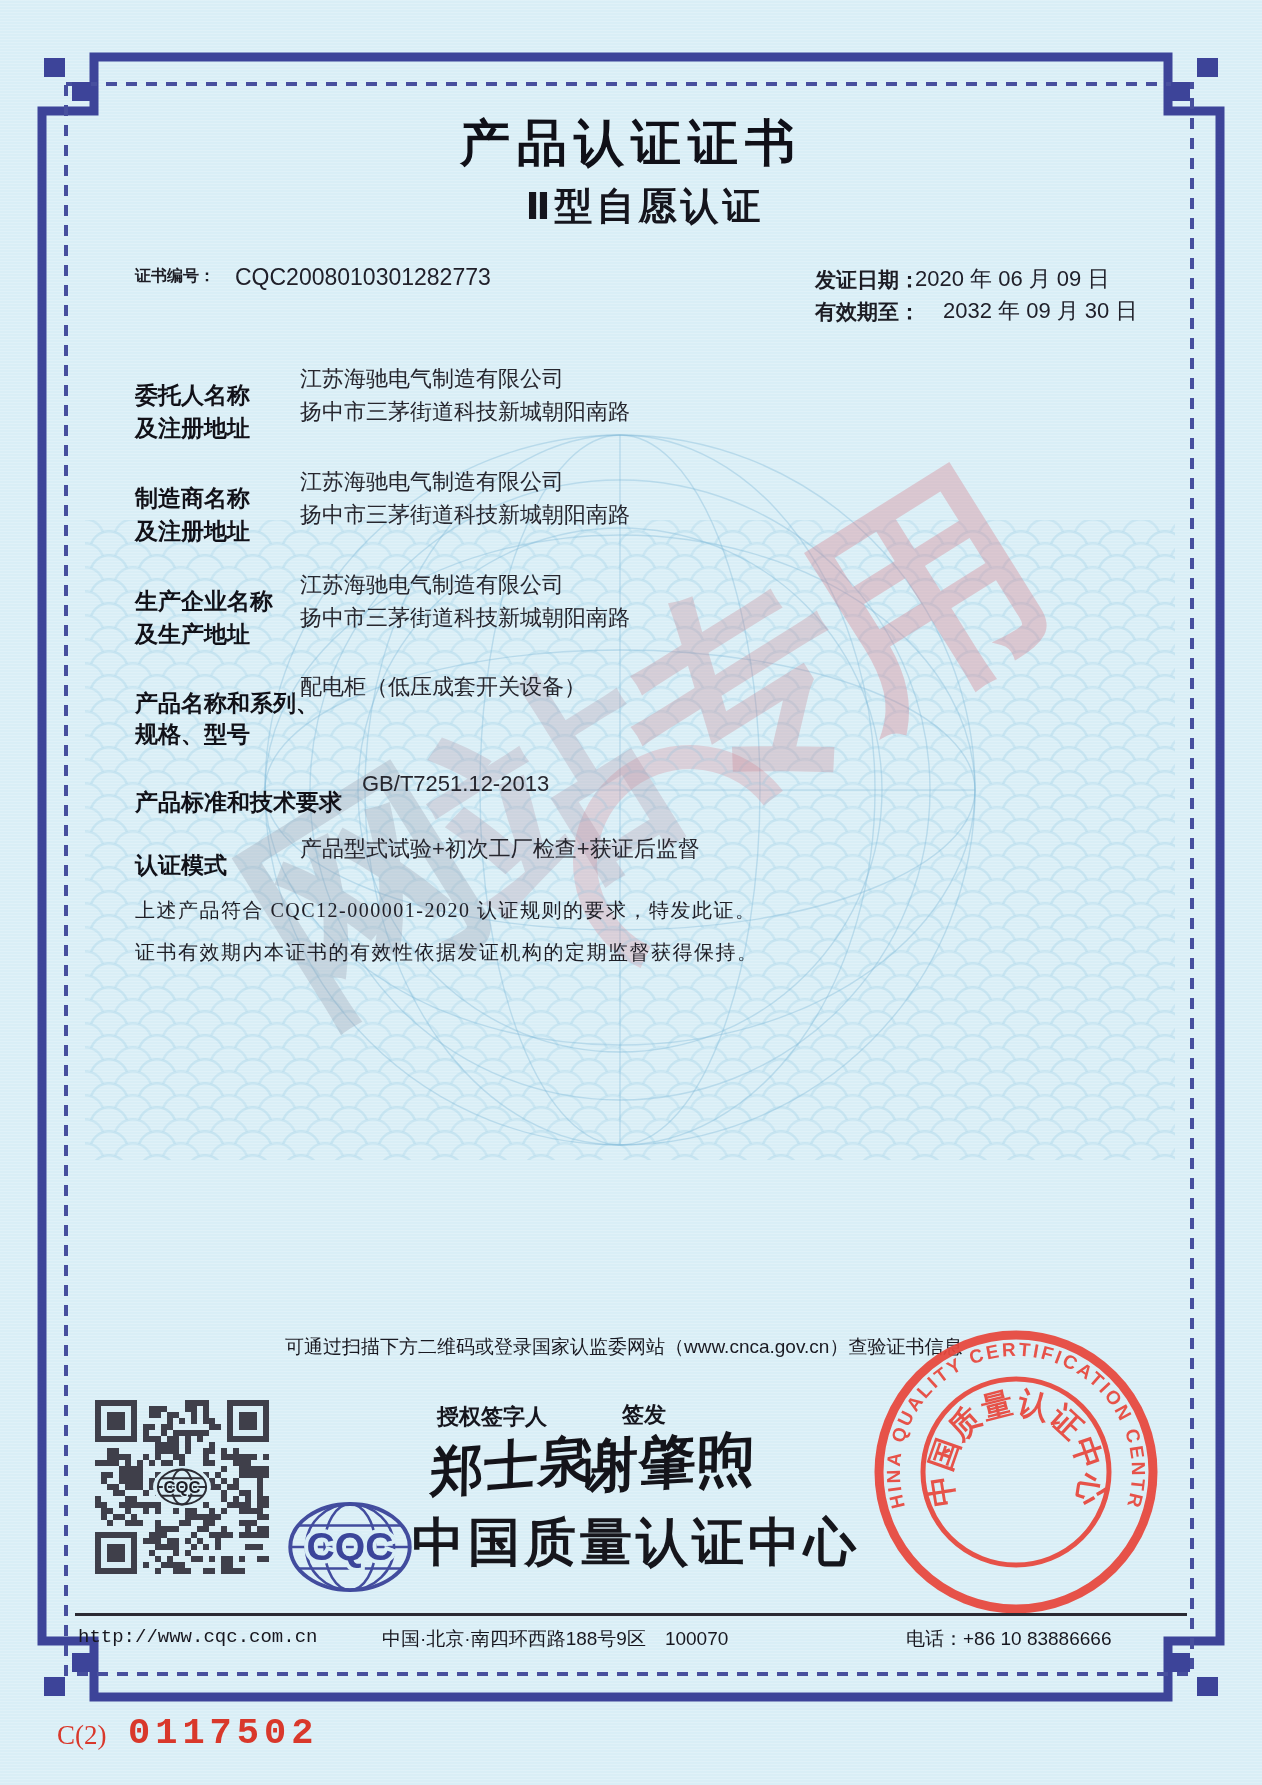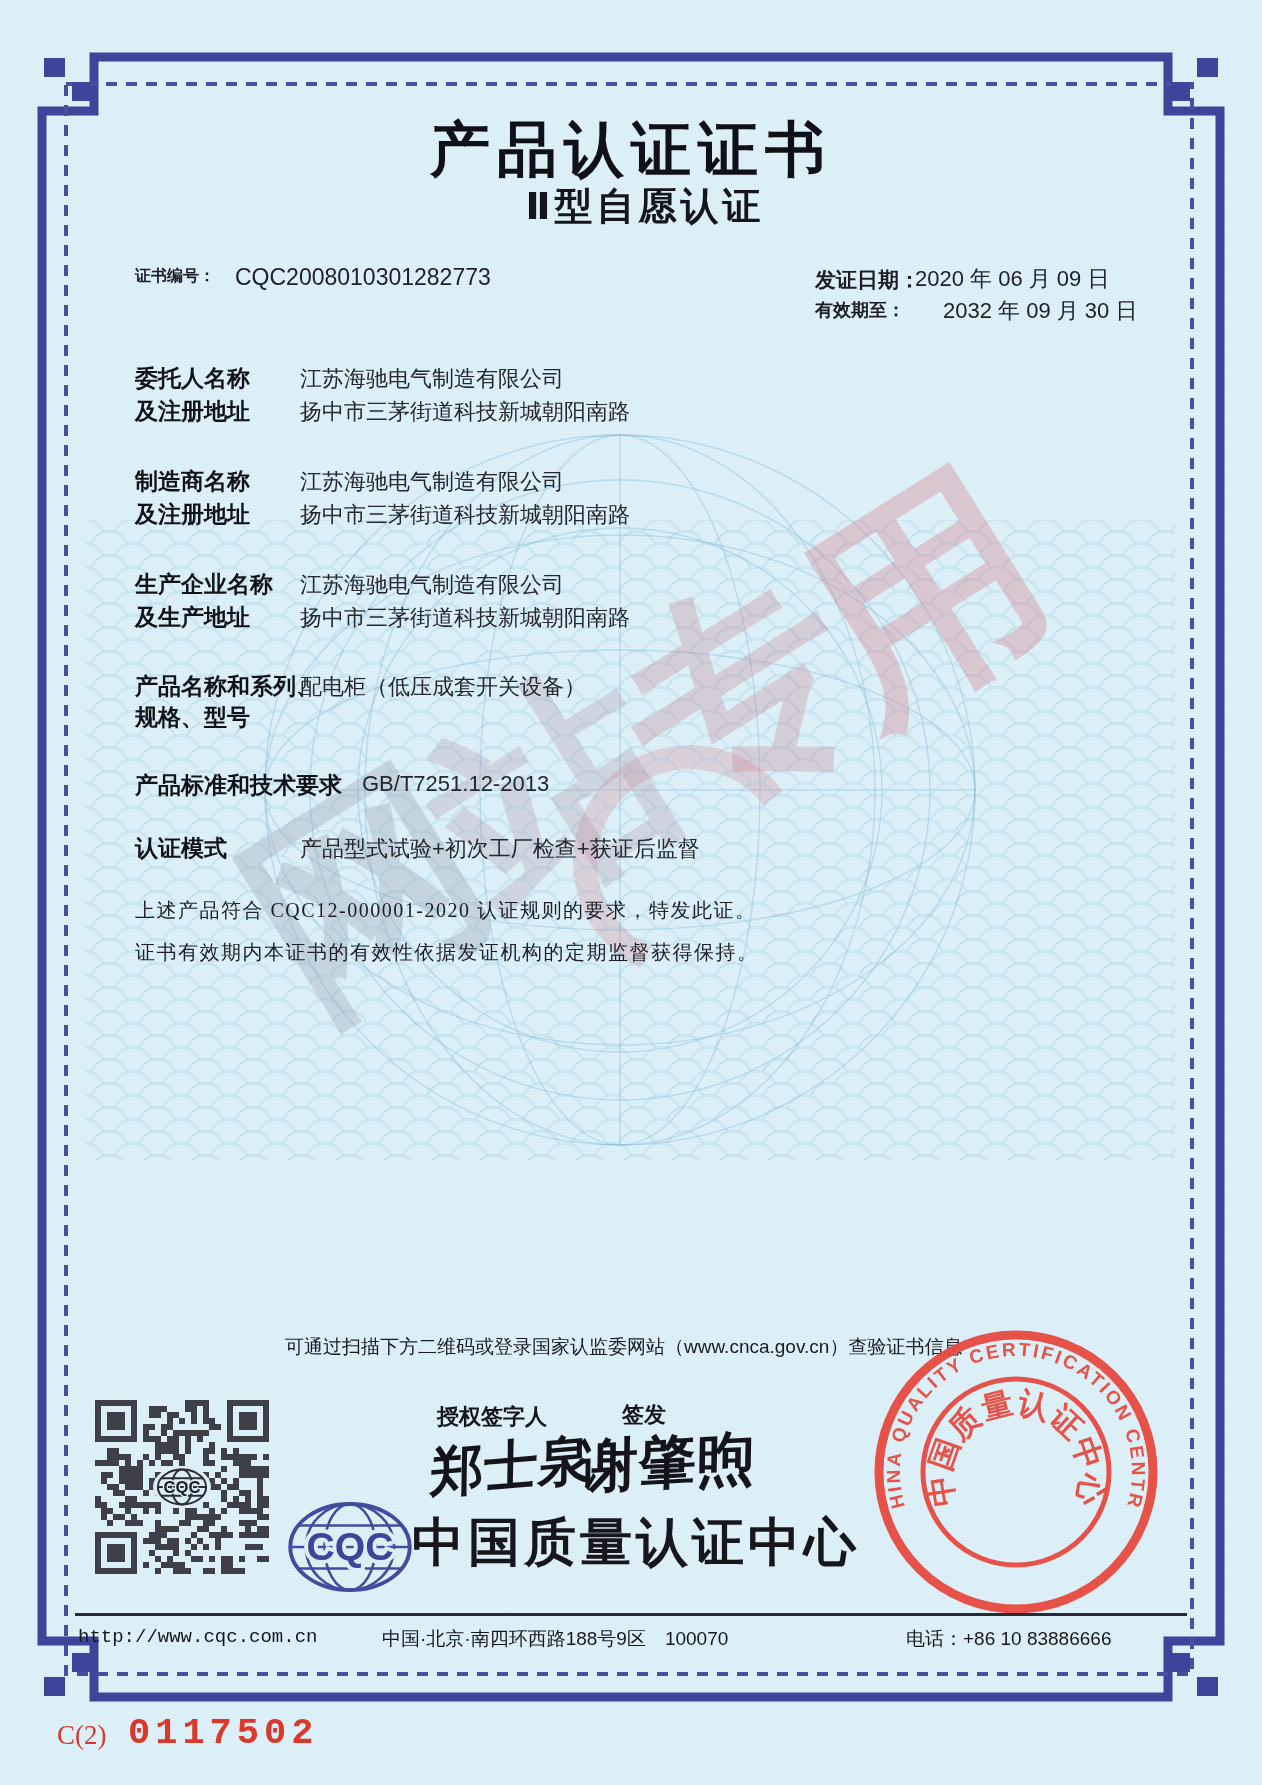--- a/index.html
+++ b/index.html
@@ -25,26 +25,26 @@
   }
   .guilloche{position:absolute;left:0;top:0;pointer-events:none;}
   
   .wm{position:absolute;font-weight:bold;font-size:225px;line-height:1;
       transform:rotate(-32deg);pointer-events:none;}
   .wm.c0{left:253px;top:780px;color:rgba(150,152,168,.30);}
   .wm.c1{left:441px;top:680px;color:rgba(170,140,158,.26);}
   .wm.c2{left:629px;top:580px;color:rgba(200,128,142,.30);}
   .wm.c3{left:813px;top:483px;color:rgba(214,128,142,.36);}
   
-  .title{left:0;right:0;top:110px;text-align:center;font-size:60px;font-weight:800;
+  .title{left:0;right:0;top:110px;text-align:center;font-size:50px;font-weight:800;
          letter-spacing:7px;color:#101018;}
   .subtitle{left:0;right:0;top:181px;text-align:center;font-size:38px;font-weight:700;
          letter-spacing:4px;color:#15151d;padding-left:28px;}
   .kai{font-family:"Liberation Serif","DejaVu Serif",serif;font-weight:700;color:#1c1c24;}
-  .lbl{left:135px;font-size:23px;font-weight:800;color:#111118;}
+  .lbl{left:135px;font-size:23px;font-weight:800;color:#111118;margin-top:17px;}
   .val{left:300px;font-size:22px;color:#26262e;}
   .stmt{left:135px;font-size:20px;letter-spacing:1.5px;
         font-family:"Liberation Serif","DejaVu Serif",serif;color:#1e1e26;}
   .sig{font-family:"Liberation Serif","DejaVu Serif",serif;font-weight:900;color:#14141a;}
   .footer-text{font-size:19px;color:#17171f;}
   .red{color:#d9382b;}
   .qr-wrap{position:absolute;left:95px;top:1400px;width:174px;height:174px;}
   .qr-logo{position:absolute;left:58px;top:66px;width:58px;height:42px;background:#d9eef6;
            border-radius:50%;display:flex;align-items:center;justify-content:center;}
 </style>
@@ -91,21 +91,21 @@
   </svg>
 
   <div class="abs title">产品认证证书</div>
   <div class="abs subtitle">Ⅱ型自愿认证</div>
 
   <div class="abs kai" style="left:135px;top:266px;font-size:16px">证书编号：</div>
   <div class="abs" style="left:235px;top:264px;font-size:23px;color:#20202a">CQC2008010301282773</div>
 
   <div class="abs kai" style="left:815px;top:266px;font-size:21px">发证日期：</div>
   <div class="abs" style="left:915px;top:264px;font-size:22px;color:#20202a">2020 年 06 月 09 日</div>
-  <div class="abs kai" style="left:815px;top:298px;font-size:18px">有效期至：</div>
+  <div class="abs kai" style="left:815px;top:298px;font-size:21px">有效期至：</div>
   <div class="abs" style="left:943px;top:296px;font-size:22px;color:#20202a">2032 年 09 月 30 日</div>
 
   <div class="abs lbl" style="top:363px">委托人名称</div>
   <div class="abs lbl" style="top:396px">及注册地址</div>
   <div class="abs val" style="top:364px">江苏海驰电气制造有限公司</div>
   <div class="abs val" style="top:397px">扬中市三茅街道科技新城朝阳南路</div>
 
   <div class="abs lbl" style="top:466px">制造商名称</div>
   <div class="abs lbl" style="top:499px">及注册地址</div>
   <div class="abs val" style="top:467px">江苏海驰电气制造有限公司</div>

